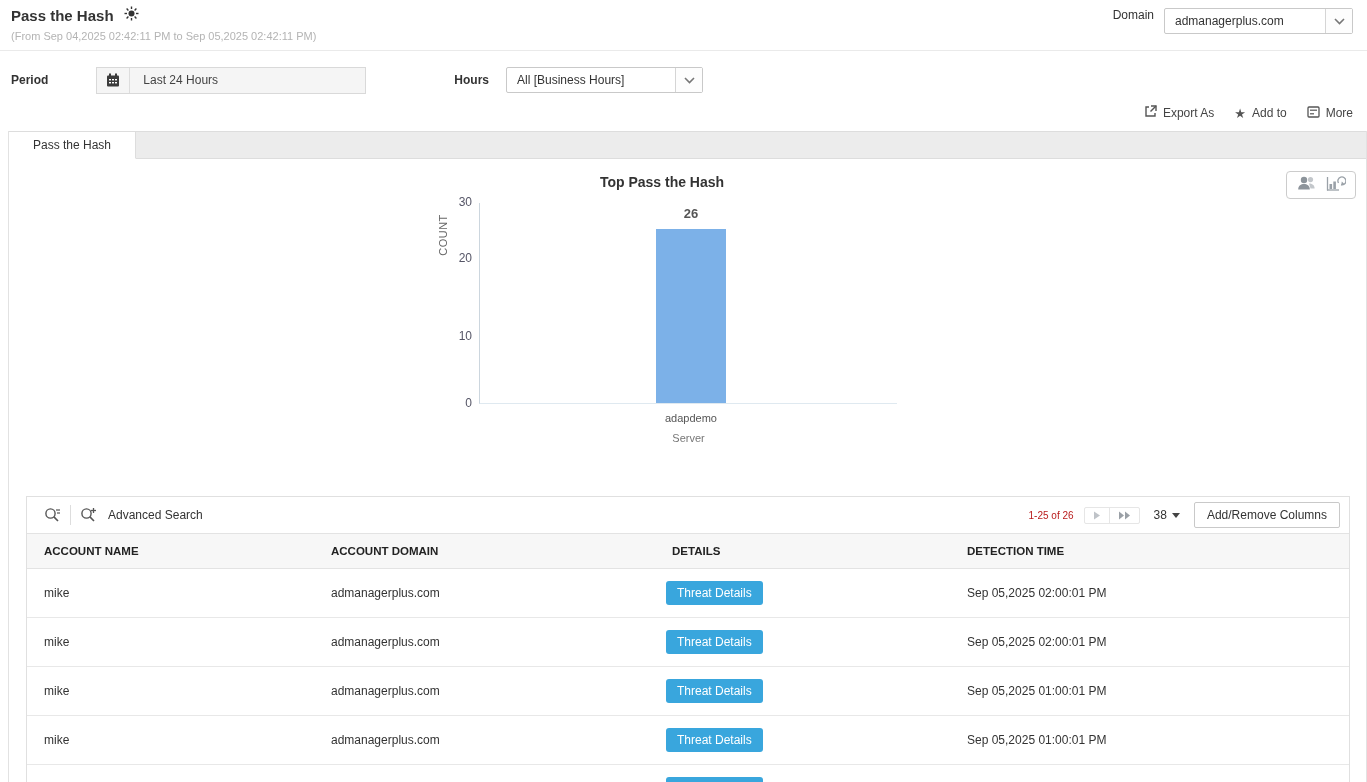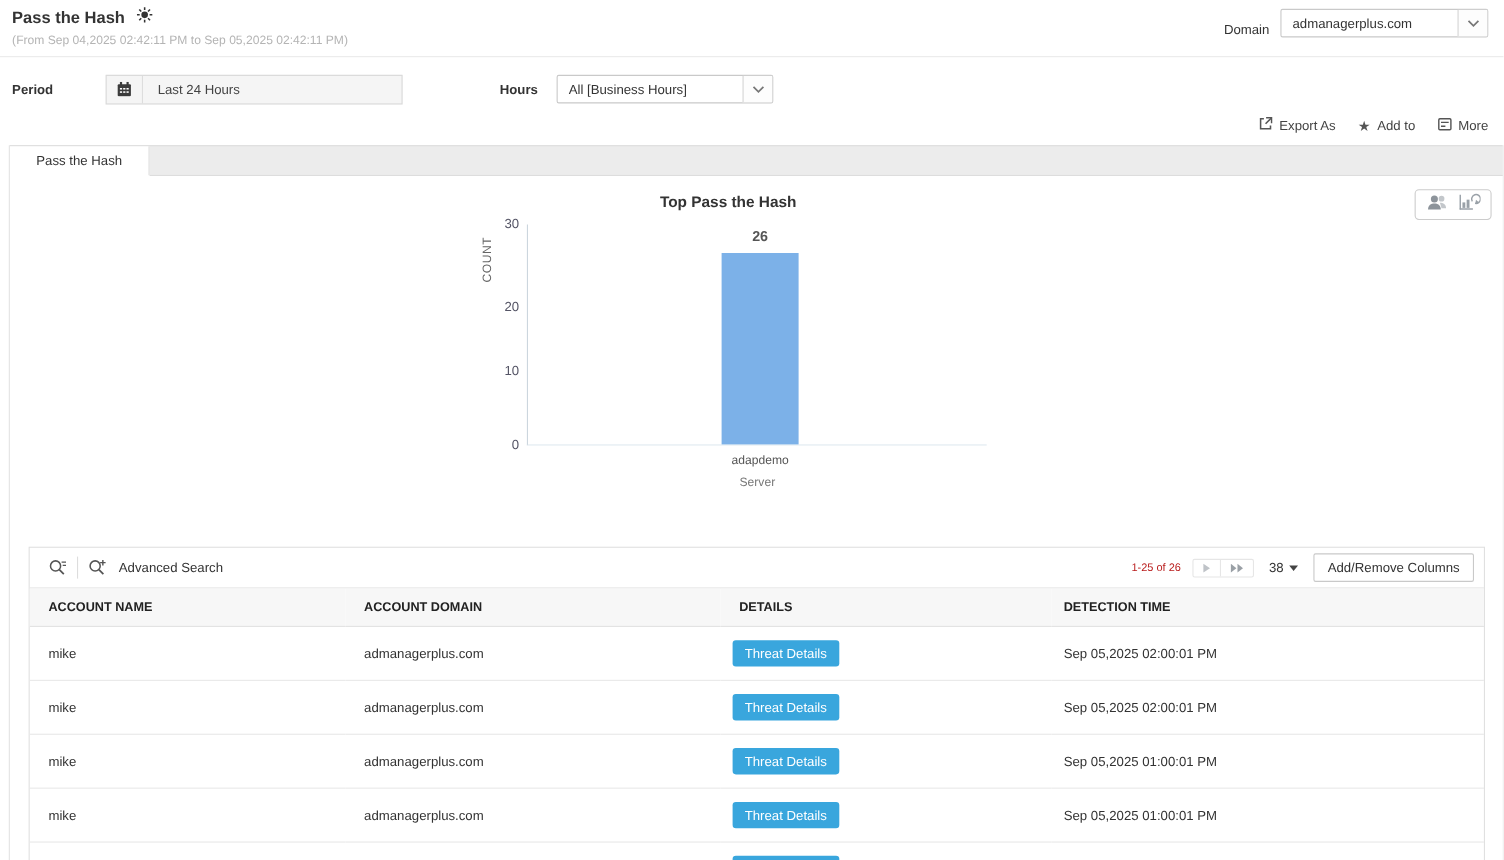--- a/index.html
+++ b/index.html
@@ -6,21 +6,21 @@
   * { margin:0; padding:0; box-sizing:border-box; }
   html,body { width:1367px; height:782px; overflow:hidden; background:#fff;
     font-family:"Liberation Sans", sans-serif; color:#333; }
 
   
   .header-row { display:flex; align-items:flex-start; padding:6px 14px 0 11px; }
   .title-wrap { flex:1; }
   .title-line { display:flex; align-items:center; gap:10px; }
   .page-title { font-size:15px; font-weight:bold; color:#333; }
   .subtitle { font-size:11px; color:#b4b4b4; margin-top:5px; }
-  .domain-wrap { display:flex; align-items:flex-end; gap:10px; margin-top:2px; }
+  .domain-wrap { display:flex; align-items:flex-start; gap:10px; margin-top:2px; }
   .domain-label { font-size:12px; color:#333; }
   .select { display:flex; align-items:stretch; border:1px solid #c9c9c9; border-radius:2px; background:#fff; height:26px; }
   .select .sel-value { font-size:12px; color:#333; padding:0 10px; display:flex; align-items:center; }
   .select .sel-caret { width:27px; border-left:1px solid #d5d5d5; display:flex; align-items:center; justify-content:center; background:#fdfdfd; }
   .domain-select .sel-value { width:160px; }
   .top-divider { border:none; border-top:1px solid #eaeaea; margin-top:8px; }
 
   
   .filters-row { display:flex; align-items:center; padding:12px 0 0 11px; height:46px; }
   .filter-label { font-size:12px; color:#333;font-weight:bold; }
@@ -209,21 +209,21 @@
               <path d="M12.5 8 A4 4 0 1 1 15 9.8" fill="none" stroke="#9aa1a8" stroke-width="1.3"></path>
               <path d="M15.8 6.6 L15.2 10.2 L18.6 9.2 Z" fill="#9aa1a8"></path>
             </svg>
         </span>
       </div>
       <div class="plot">
         <div class="ylabel">COUNT</div>
         <div>
             <div class="ytick" style="bottom: -7px;">0</div>
             <div class="ytick" style="bottom: 60px;">10</div>
-            <div class="ytick" style="bottom: 118px;">20</div>
+            <div class="ytick" style="bottom: 138px;">20</div>
             <div class="ytick" style="bottom: 194px;">30</div>
           </div>
         <div class="bar" style="height: 174.2px; background: rgb(124, 177, 232);"></div>
         <div class="bar-value" style="bottom: 182.2px;">26</div>
         <div class="xcat">adapdemo</div>
         <div class="xlabel">Server</div>
       </div>
     </div>
 
     <div class="table-block">

